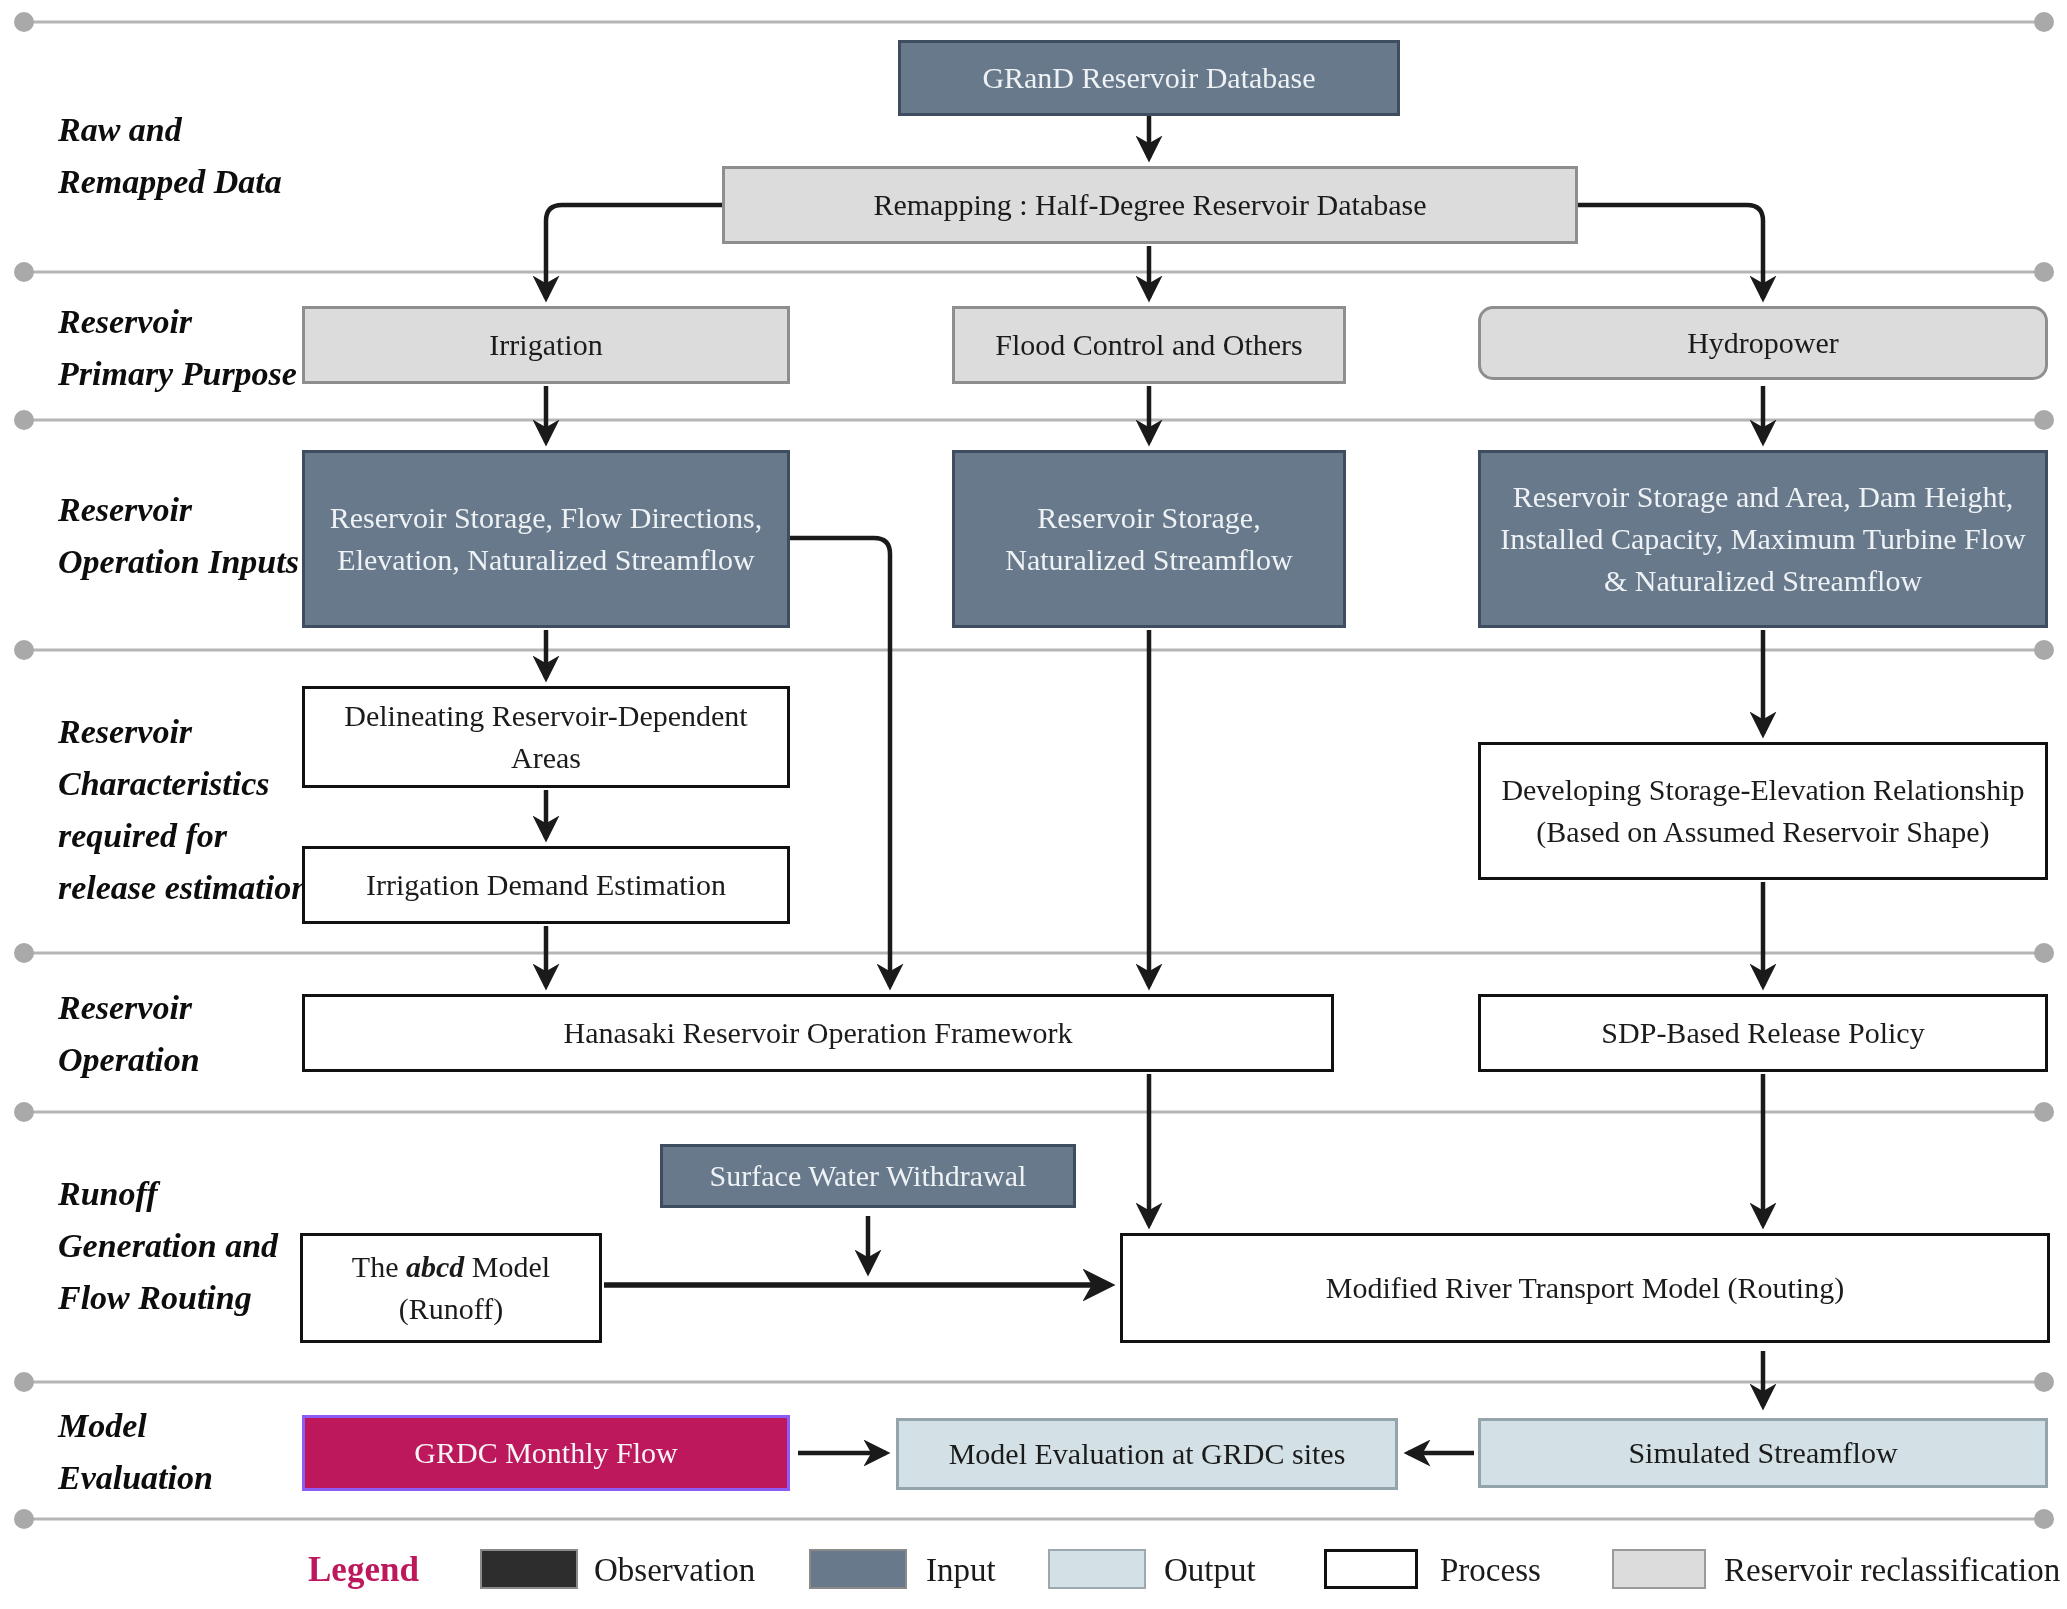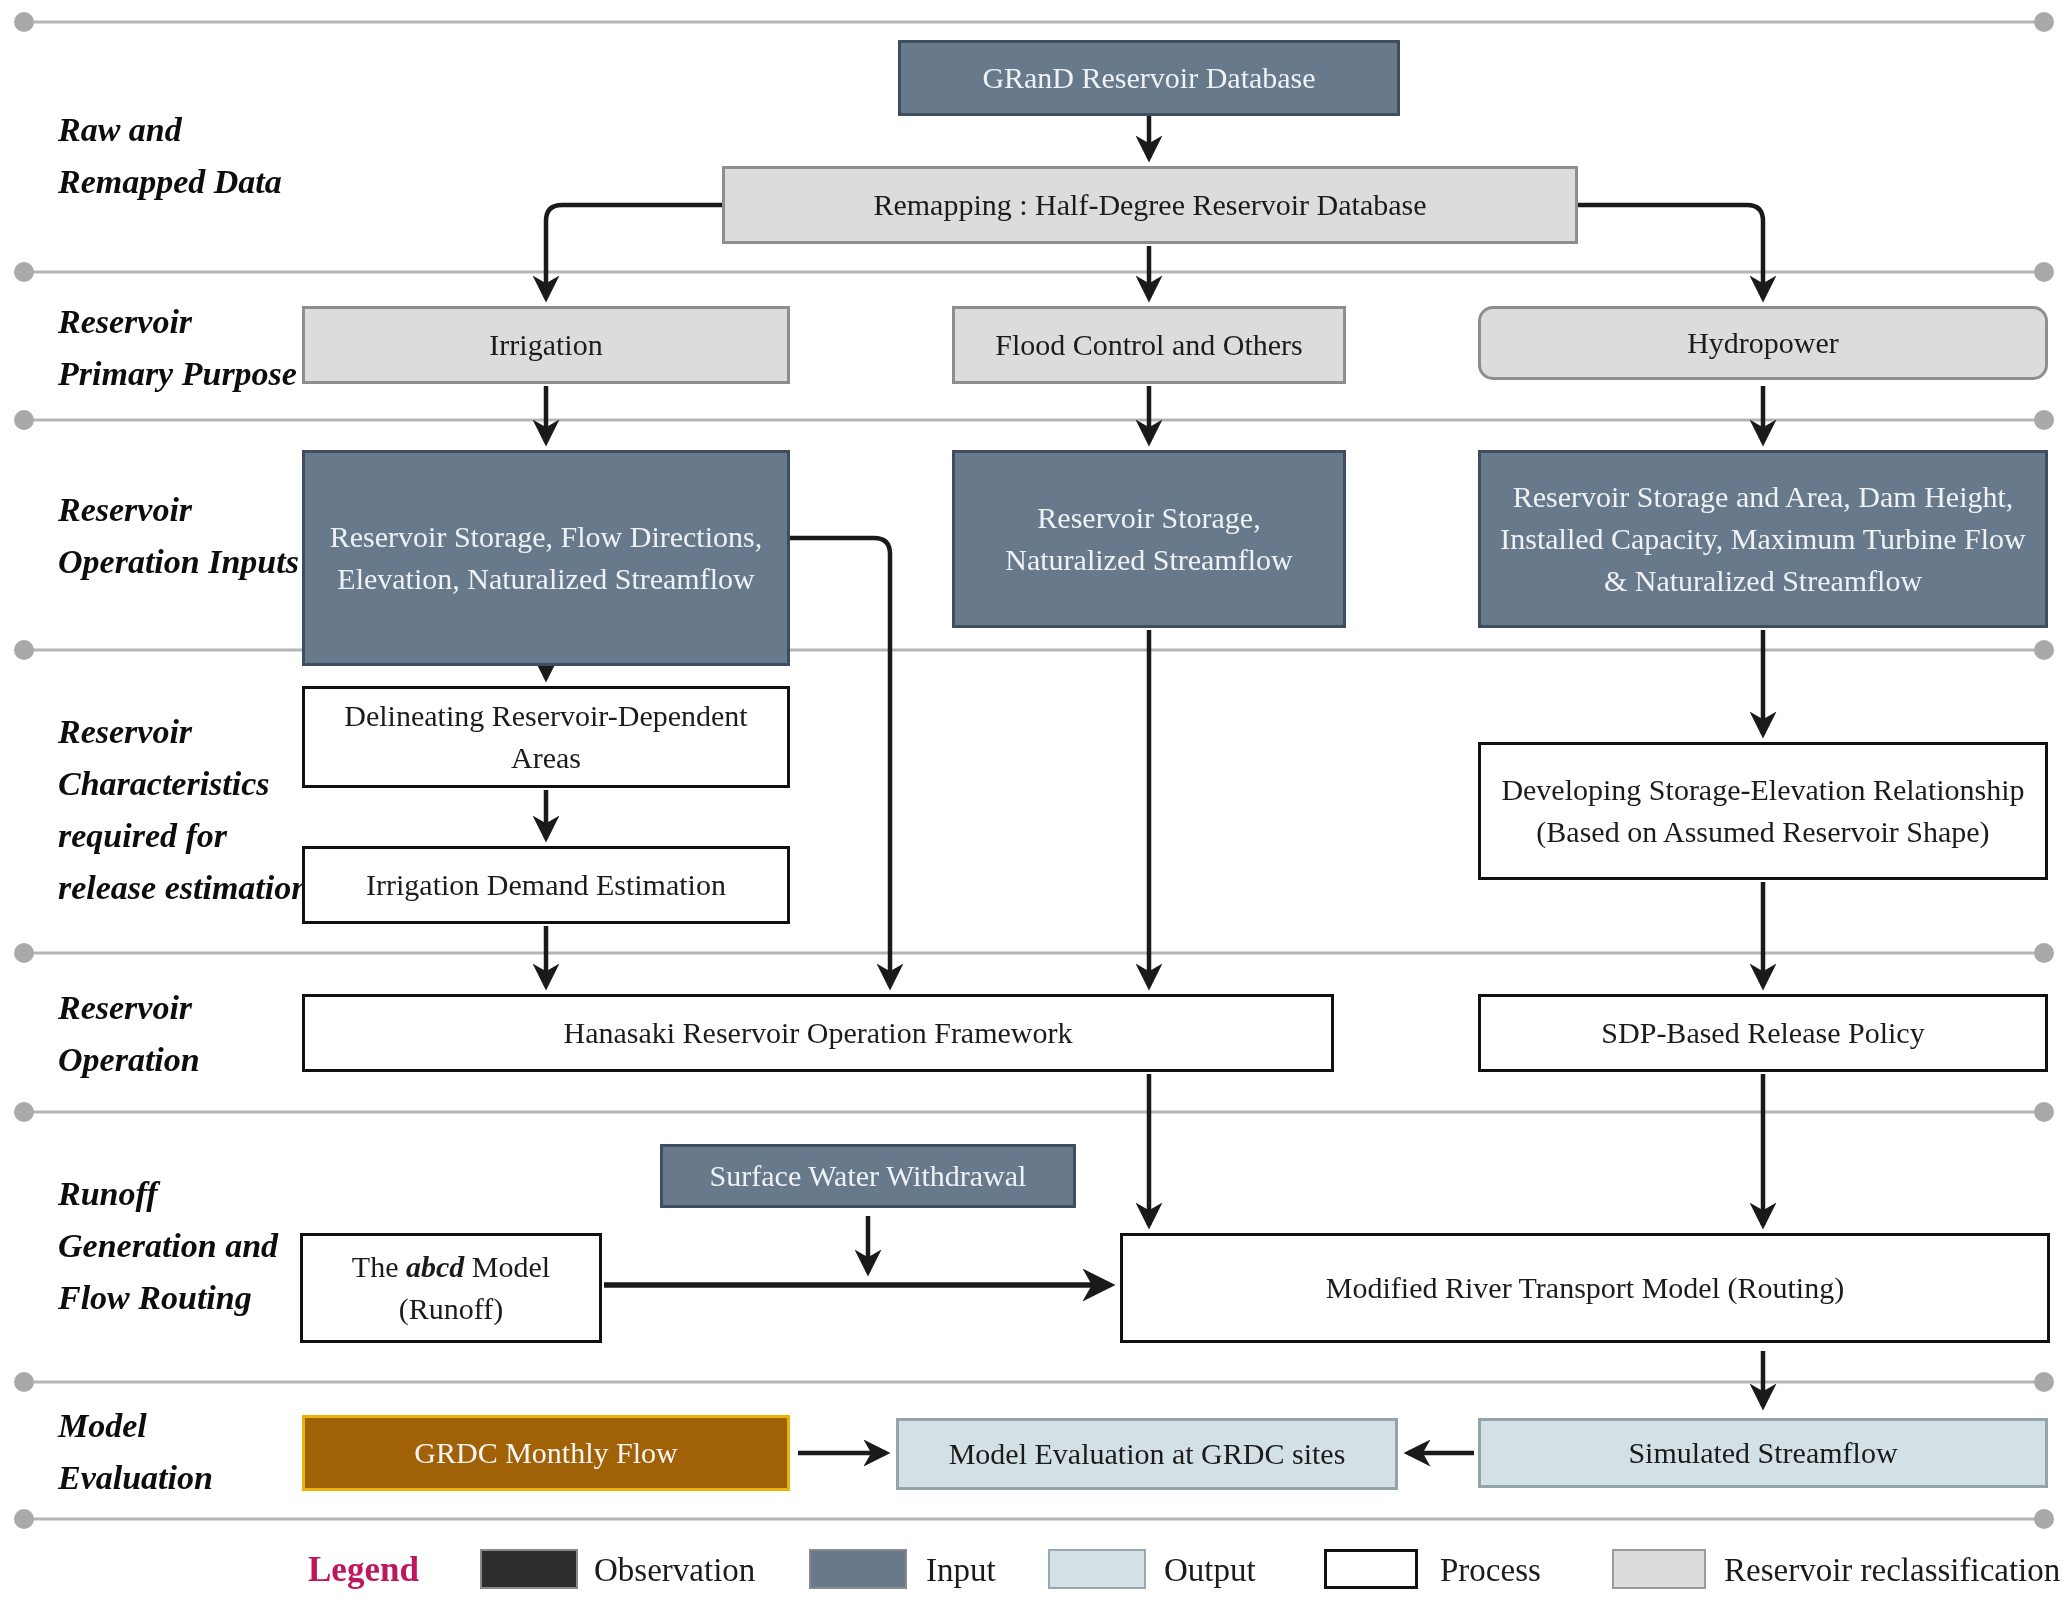--- a/index.html
+++ b/index.html
@@ -14,21 +14,21 @@
   .box{
     position:absolute;z-index:2;
     display:flex;flex-direction:column;justify-content:center;align-items:center;
     text-align:left;font-size:30px;line-height:42px;color:#1b1b1b;
     box-sizing:border-box;
   }
   .t-input{background:#68798C;border:3px solid #3E4E60;color:#EEF2F5;}
   .t-reclass{background:#DCDCDC;border:3px solid #8E8E8E;color:#1b1b1b;}
   .t-process{background:#FFFFFF;border:3px solid #111111;color:#1b1b1b;}
   .t-output{background:#D3E1E6;border:3px solid #93A4AA;color:#1b1b1b;}
-  .t-observation{background:#a16207;border:3px solid #eab308;color:#F5F5F5;}
+  .t-observation{background:#be185d;border:3px solid #8b5cf6;color:#F5F5F5;}
   .row-label{
     position:absolute;left:58px;z-index:2;
     font-style:italic;font-weight:bold;font-size:34px;line-height:52px;color:#0d0d0d;
   }
   .em-abcd{font-style:italic;font-weight:bold;}
   .legend-title{
     position:absolute;z-index:2;font-weight:bold;font-size:35px;color:#be185d;
   }
   .legend-swatch{position:absolute;z-index:2;box-sizing:border-box;width:98px;height:40px;}
   .legend-label{position:absolute;z-index:2;font-size:33px;color:#1b1b1b;white-space:nowrap;}
@@ -147,21 +147,21 @@
   <div class="box t-reclass" style="left:302px;top:306px;width:488px;height:78px;">
     <div>Irrigation</div>
   </div>
   <div class="box t-reclass" style="left:952px;top:306px;width:394px;height:78px;">
     <div>Flood Control and Others</div>
   </div>
   <div class="box t-reclass" style="left:1478px;top:306px;width:570px;height:74px;border-radius:15px;">
     <div>Hydropower</div>
   </div>
 
-  <div class="box t-input" style="left:302px;top:450px;width:488px;height:216px;">
+  <div class="box t-input" style="left:302px;top:450px;width:488px;height:178px;">
     <div>Reservoir Storage, Flow Directions,</div>
     <div>Elevation, Naturalized Streamflow</div>
   </div>
   <div class="box t-input" style="left:952px;top:450px;width:394px;height:178px;">
     <div>Reservoir Storage,</div>
     <div>Naturalized Streamflow</div>
   </div>
   <div class="box t-input" style="left:1478px;top:450px;width:570px;height:178px;">
     <div>Reservoir Storage and Area, Dam Height,</div>
     <div>Installed Capacity, Maximum Turbine Flow</div>

